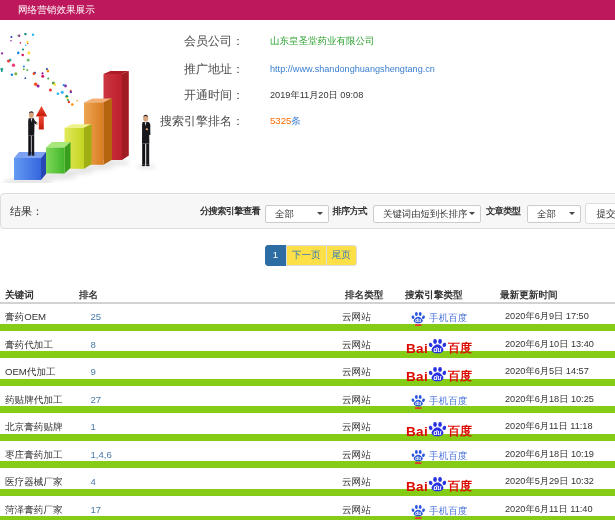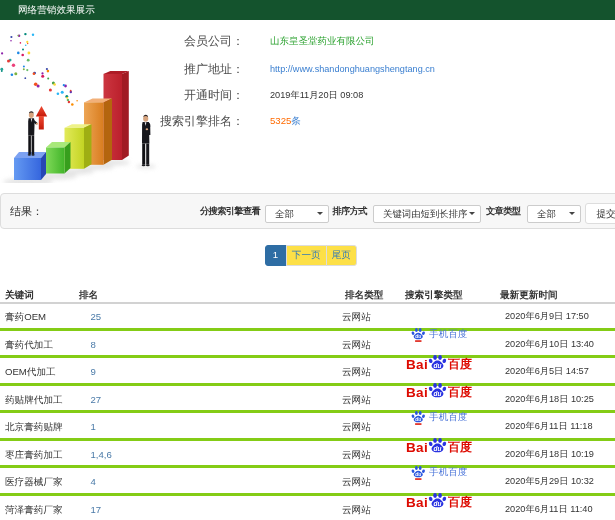--- a/index.html
+++ b/index.html
@@ -2,21 +2,21 @@
 <html><head>
 <meta charset="utf-8">
 <style>
 * { margin:0; padding:0; box-sizing:border-box; }
 html,body { width:615px; height:520px; background:#fff; }
 body { font-family:"Liberation Sans", sans-serif; font-size:9.4px; color:#333; }
 #page { position:relative; width:615px; height:520px; overflow:hidden; background:#fff; }
 .abs { position:absolute; }
 
 
-#topbar { position:absolute; left:0; top:0; width:615px; height:20px; background:#14532d; }
+#topbar { position:absolute; left:0; top:0; width:615px; height:20px; background:#be185d; }
 #topbar span { position:absolute; left:18px; top:0; line-height:20px; color:#fff; font-size:9.6px; }
 
 
 .ilabel { position:absolute; left:0; width:244px; text-align:right; color:#4d4d4d; font-size:12px; line-height:12px; }
 .ival { position:absolute; left:254px; font-size:9.6px; line-height:12px;padding-left:16px; }
 .green { color:#2aa12e; }
 .blue { color:#3a7fd0; }
 .orange { color:#ff6a00; }
 
 
@@ -32,26 +32,26 @@
 #pager { position:absolute; left:264.5px; top:245px; height:20.5px; }
 #pager .pg { float:left; height:20.5px; border:1px solid #ddd; background:#fde047; color:#337ab7; font-size:9.6px; line-height:18.5px; text-align:center; margin-left:-1px; }
 #pager .pg.first { margin-left:0; border-radius:3px 0 0 3px; }
 #pager .pg.last { border-radius:0 3px 3px 0; }
 #pager .pg.act { background:#2e6da4; border-color:#2e6da4; color:#fff; }
 
 
 #thead { position:absolute; left:0; top:286px; width:615px; height:17px; font-weight:bold; font-size:9.6px; color:#333;padding-left:47px; }
 #thead div { position:absolute; top:0; line-height:17px; }
 #tbl { position:absolute; left:0; top:303px; width:615px; }
-.row { position:relative; width:615px; height:27.5px; border-bottom:3px solid #84cc16; }
+.row { position:relative; width:615px; height:27.5px; border-bottom:7px solid #84cc16; }
 .row div { position:absolute; top:0; height:27.5px; line-height:27.5px; font-size:9.6px; }
 .row .kw { left:5px; color:#333; }
 .row .rk { left:90.5px; color:#4a7aa8; }
 .row .rt { left:342px; color:#333; }
-.row .se { left:395px; width:88px; text-align:center;margin-top:16px; }
+.row .se { left:395px; width:88px; text-align:center; }
 .row .dt { left:505px; color:#333; font-size:9.2px; }
 #thead .h1 { left:5px; }
 #thead .h2 { left:79px; }
 #thead .h3 { left:345px;font-family:Liberation Serif, serif; }
 #thead .h4 { left:405px; }
 #thead .h5 { left:500px; }
 #hline { position:absolute; left:0; top:302px; width:615px; height:2px; background:#d2d2d2; }
 
 
 .mob { display:inline-block; vertical-align:middle; }

